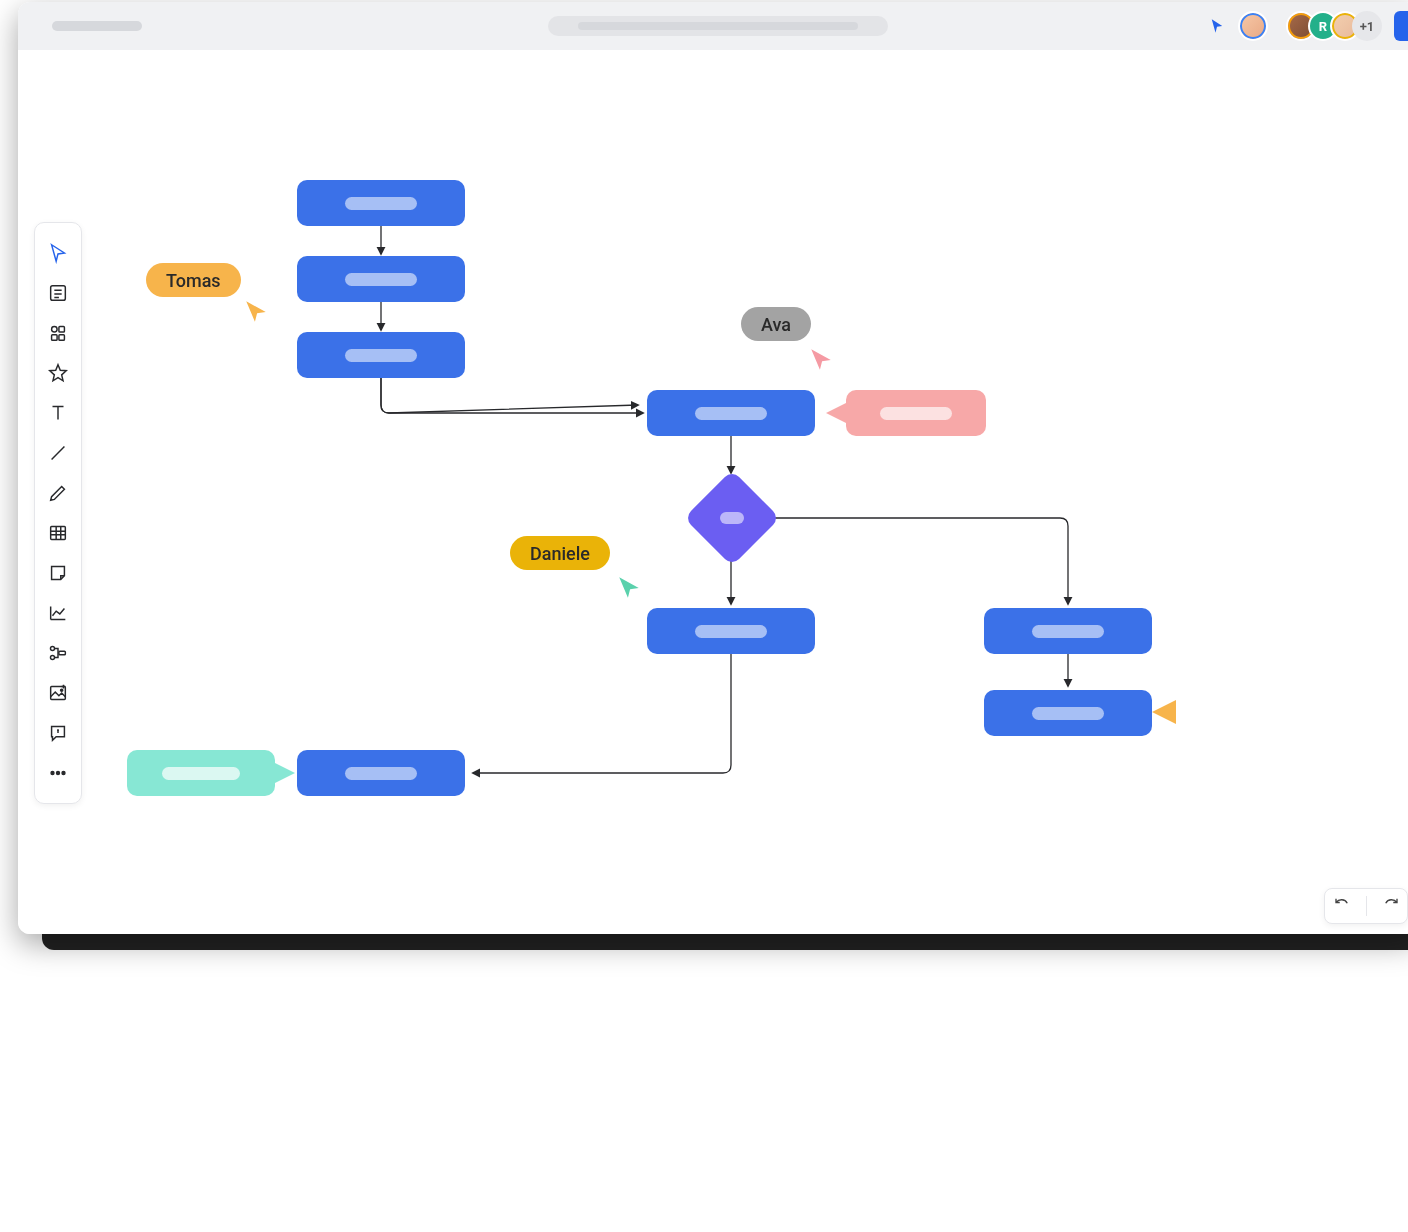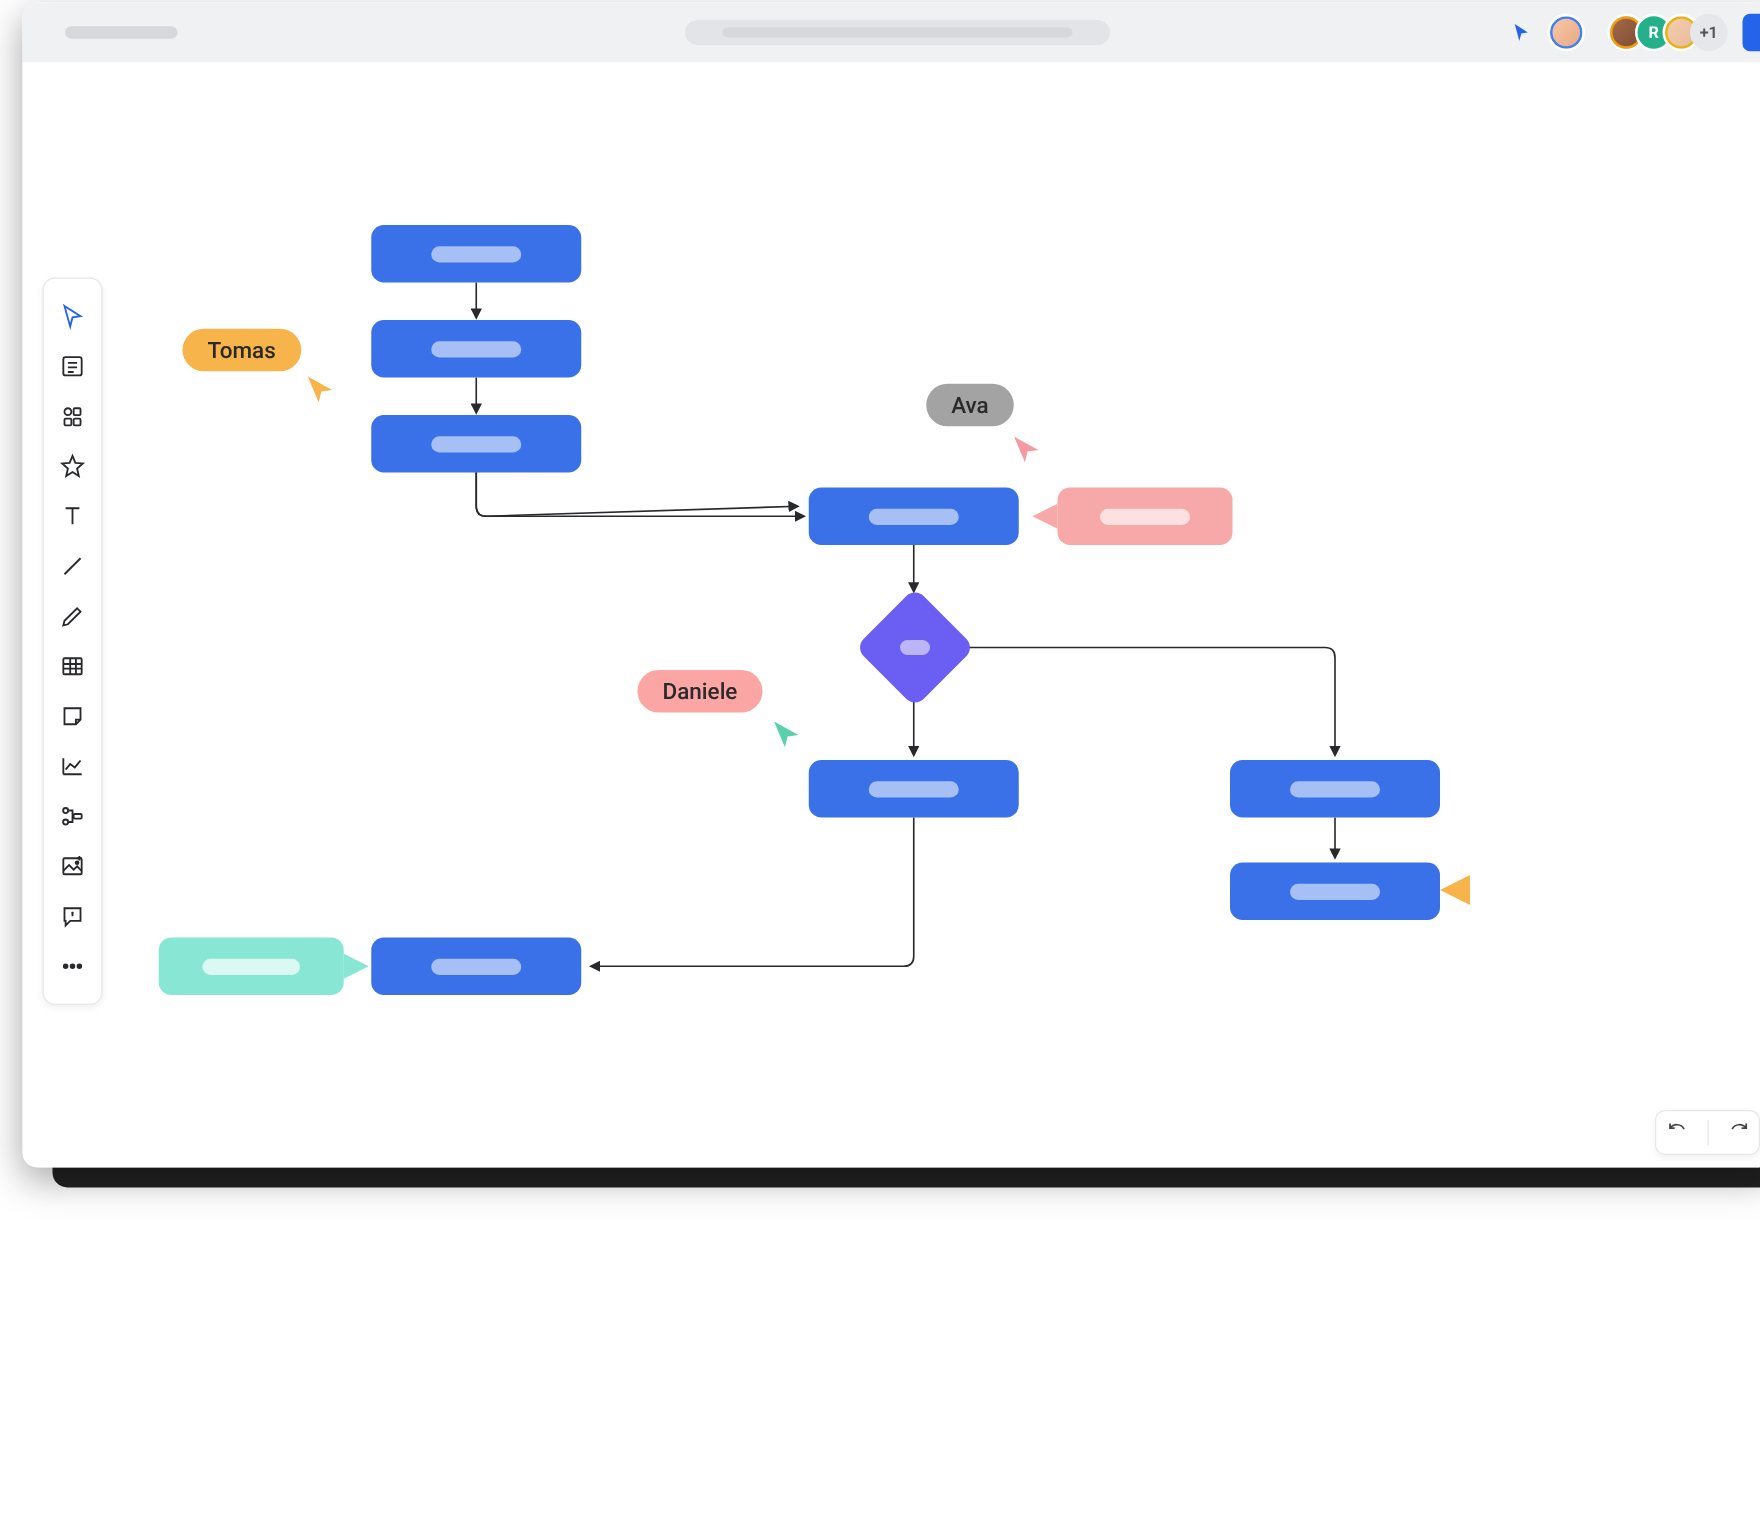--- a/index.html
+++ b/index.html
@@ -122,21 +122,21 @@
   }
   .diamond .bar { width:24px; height:12px; border-radius:7px; background: rgba(255,255,255,.55); transform:rotate(-45deg); }
 
   .cursor-label {
     position:absolute; height:34px; padding:0 20px;
     border-radius:999px; font-size:18px; font-weight:500;
     display:flex; align-items:center; color:#2a2a2a;
   }
   .cursor-label.orange { background:#f7b44b; }
   .cursor-label.pink   { background:#a3a3a3; }
-  .cursor-label.green  { background:#fca5a5; }
+  .cursor-label.green  { background:#eab308; }
   .cursor-arrow { position:absolute; width:26px; height:26px; }
 
   .undo-redo {
     position:absolute; right: 10px; bottom: 10px;
     width: 84px; height: 36px;
     background:#fff; border:1px solid #e5e6ea; border-radius:8px;
     display:flex; align-items:center; justify-content:space-around;
     box-shadow: 0 2px 6px rgba(0,0,0,.06);
   }
   .undo-redo .divider { width:1px; height:20px; background:#e5e6ea; }

